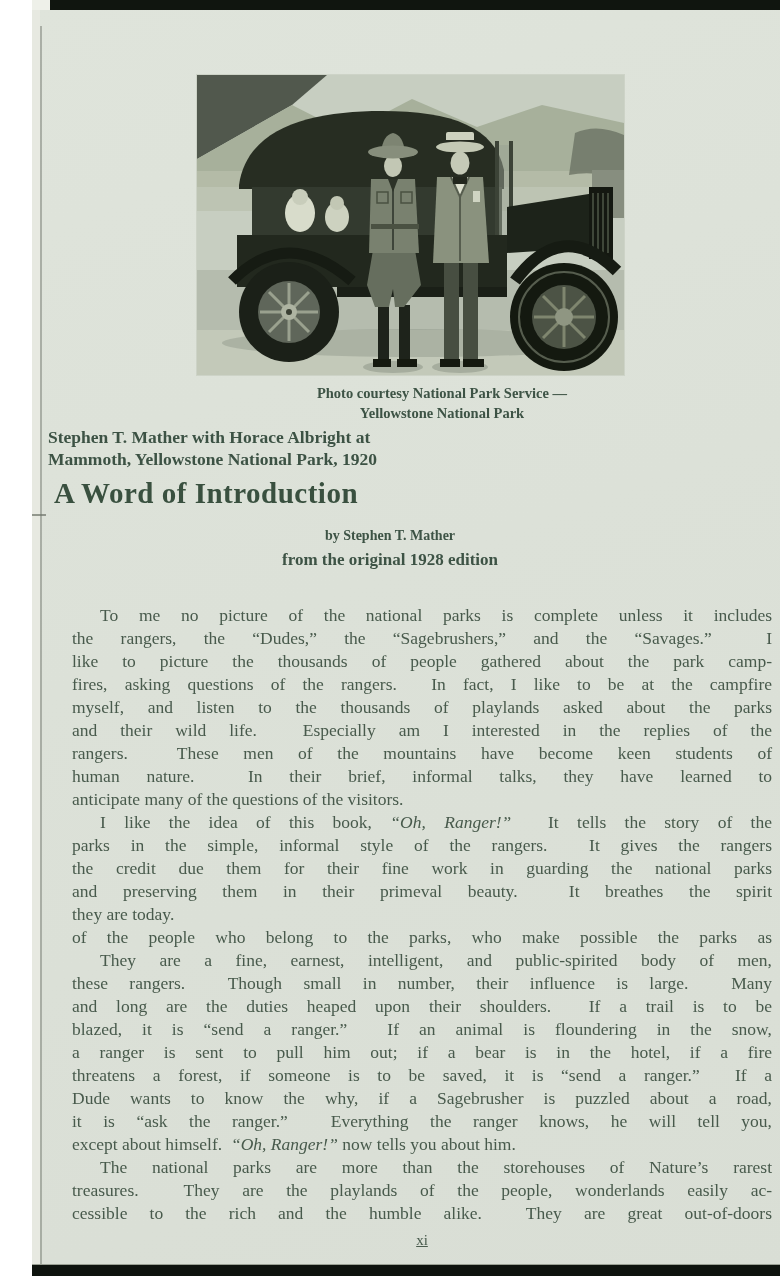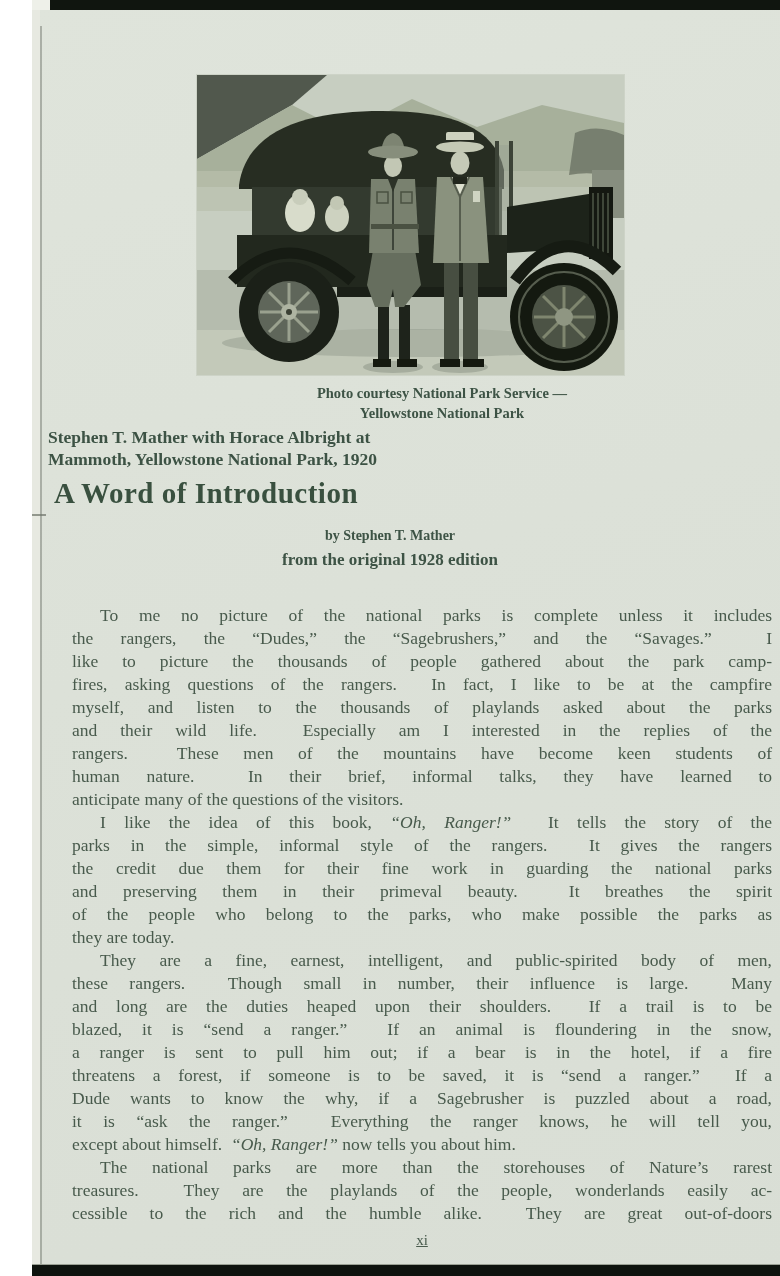--- a/index.html
+++ b/index.html
@@ -181,22 +181,22 @@
         <div class="line">and their wild life.&nbsp; Especially am I interested in the replies of the</div>
         <div class="line">rangers.&nbsp; These men of the mountains have become keen students of</div>
         <div class="line">human nature.&nbsp; In their brief, informal talks, they have learned to</div>
         <div class="line last">anticipate many of the questions of the visitors.</div>
       </div>
       <div class="para">
         <div class="line first">I like the idea of this book, <i>“Oh, Ranger!”</i>&nbsp; It tells the story of the</div>
         <div class="line">parks in the simple, informal style of the rangers.&nbsp; It gives the rangers</div>
         <div class="line">the credit due them for their fine work in guarding the national parks</div>
         <div class="line">and preserving them in their primeval beauty.&nbsp; It breathes the spirit</div>
+        <div class="line last">they are today.</div>
         <div class="line">of the people who belong to the parks, who make possible the parks as</div>
-        <div class="line last">they are today.</div>
       </div>
       <div class="para">
         <div class="line first">They are a fine, earnest, intelligent, and public-spirited body of men,</div>
         <div class="line">these rangers.&nbsp; Though small in number, their influence is large.&nbsp; Many</div>
         <div class="line">and long are the duties heaped upon their shoulders.&nbsp; If a trail is to be</div>
         <div class="line">blazed, it is “send a ranger.”&nbsp; If an animal is floundering in the snow,</div>
         <div class="line">a ranger is sent to pull him out; if a bear is in the hotel, if a fire</div>
         <div class="line">threatens a forest, if someone is to be saved, it is “send a ranger.”&nbsp; If a</div>
         <div class="line">Dude wants to know the why, if a Sagebrusher is puzzled about a road,</div>
         <div class="line">it is “ask the ranger.”&nbsp; Everything the ranger knows, he will tell you,</div>

